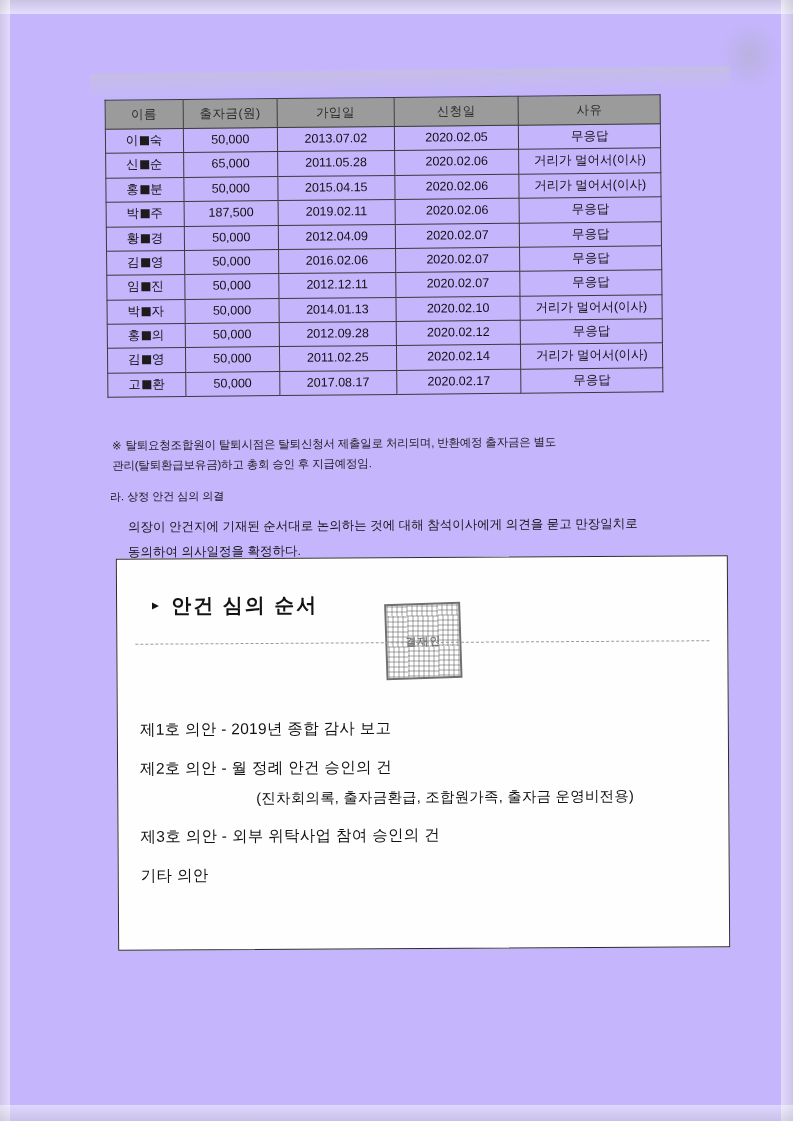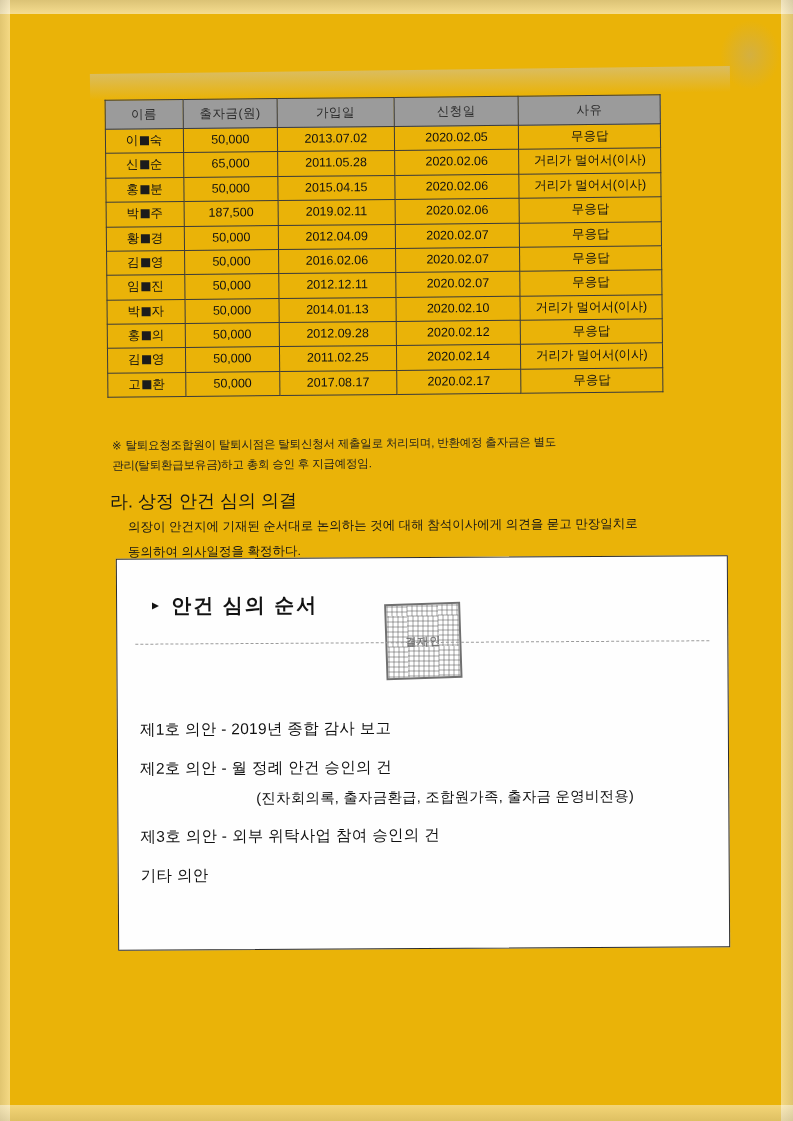--- a/index.html
+++ b/index.html
@@ -13,21 +13,21 @@
     position: relative;
     font-family: "Liberation Sans", "DejaVu Sans", sans-serif;
     color: #1a1a1a;
     overflow: hidden;
   }
 
   
   .page {
     position: absolute;
     inset: 0;
-    background: #eab308;
+    background: #c4b5fd;
   }
   .scan-edge-top {
     position: absolute;
     left: 0; right: 0; top: 0; height: 14px;
     background: linear-gradient(180deg, #cfcfcf 0%, #ffffff 100%);
     opacity: .55;
   }
   .scan-edge-left {
     position: absolute;
     left: 0; top: 0; bottom: 0; width: 10px;
@@ -116,21 +116,21 @@
     transform: rotate(-0.5deg);
     letter-spacing: -0.2px;
   }
   .table-note .mark { margin-right: 4px; }
 
   
   .sec-heading {
     position: absolute;
     left: 110px;
     top: 489px;
-    font-size: 18px;
+    font-size: 11px;
     letter-spacing: 0px;
     color: #151515;
     transform: rotate(-0.4deg);
   }
   .sec-body {
     position: absolute;
     left: 128px;
     top: 513px;
     width: 600px;
     font-size: 12.5px;

